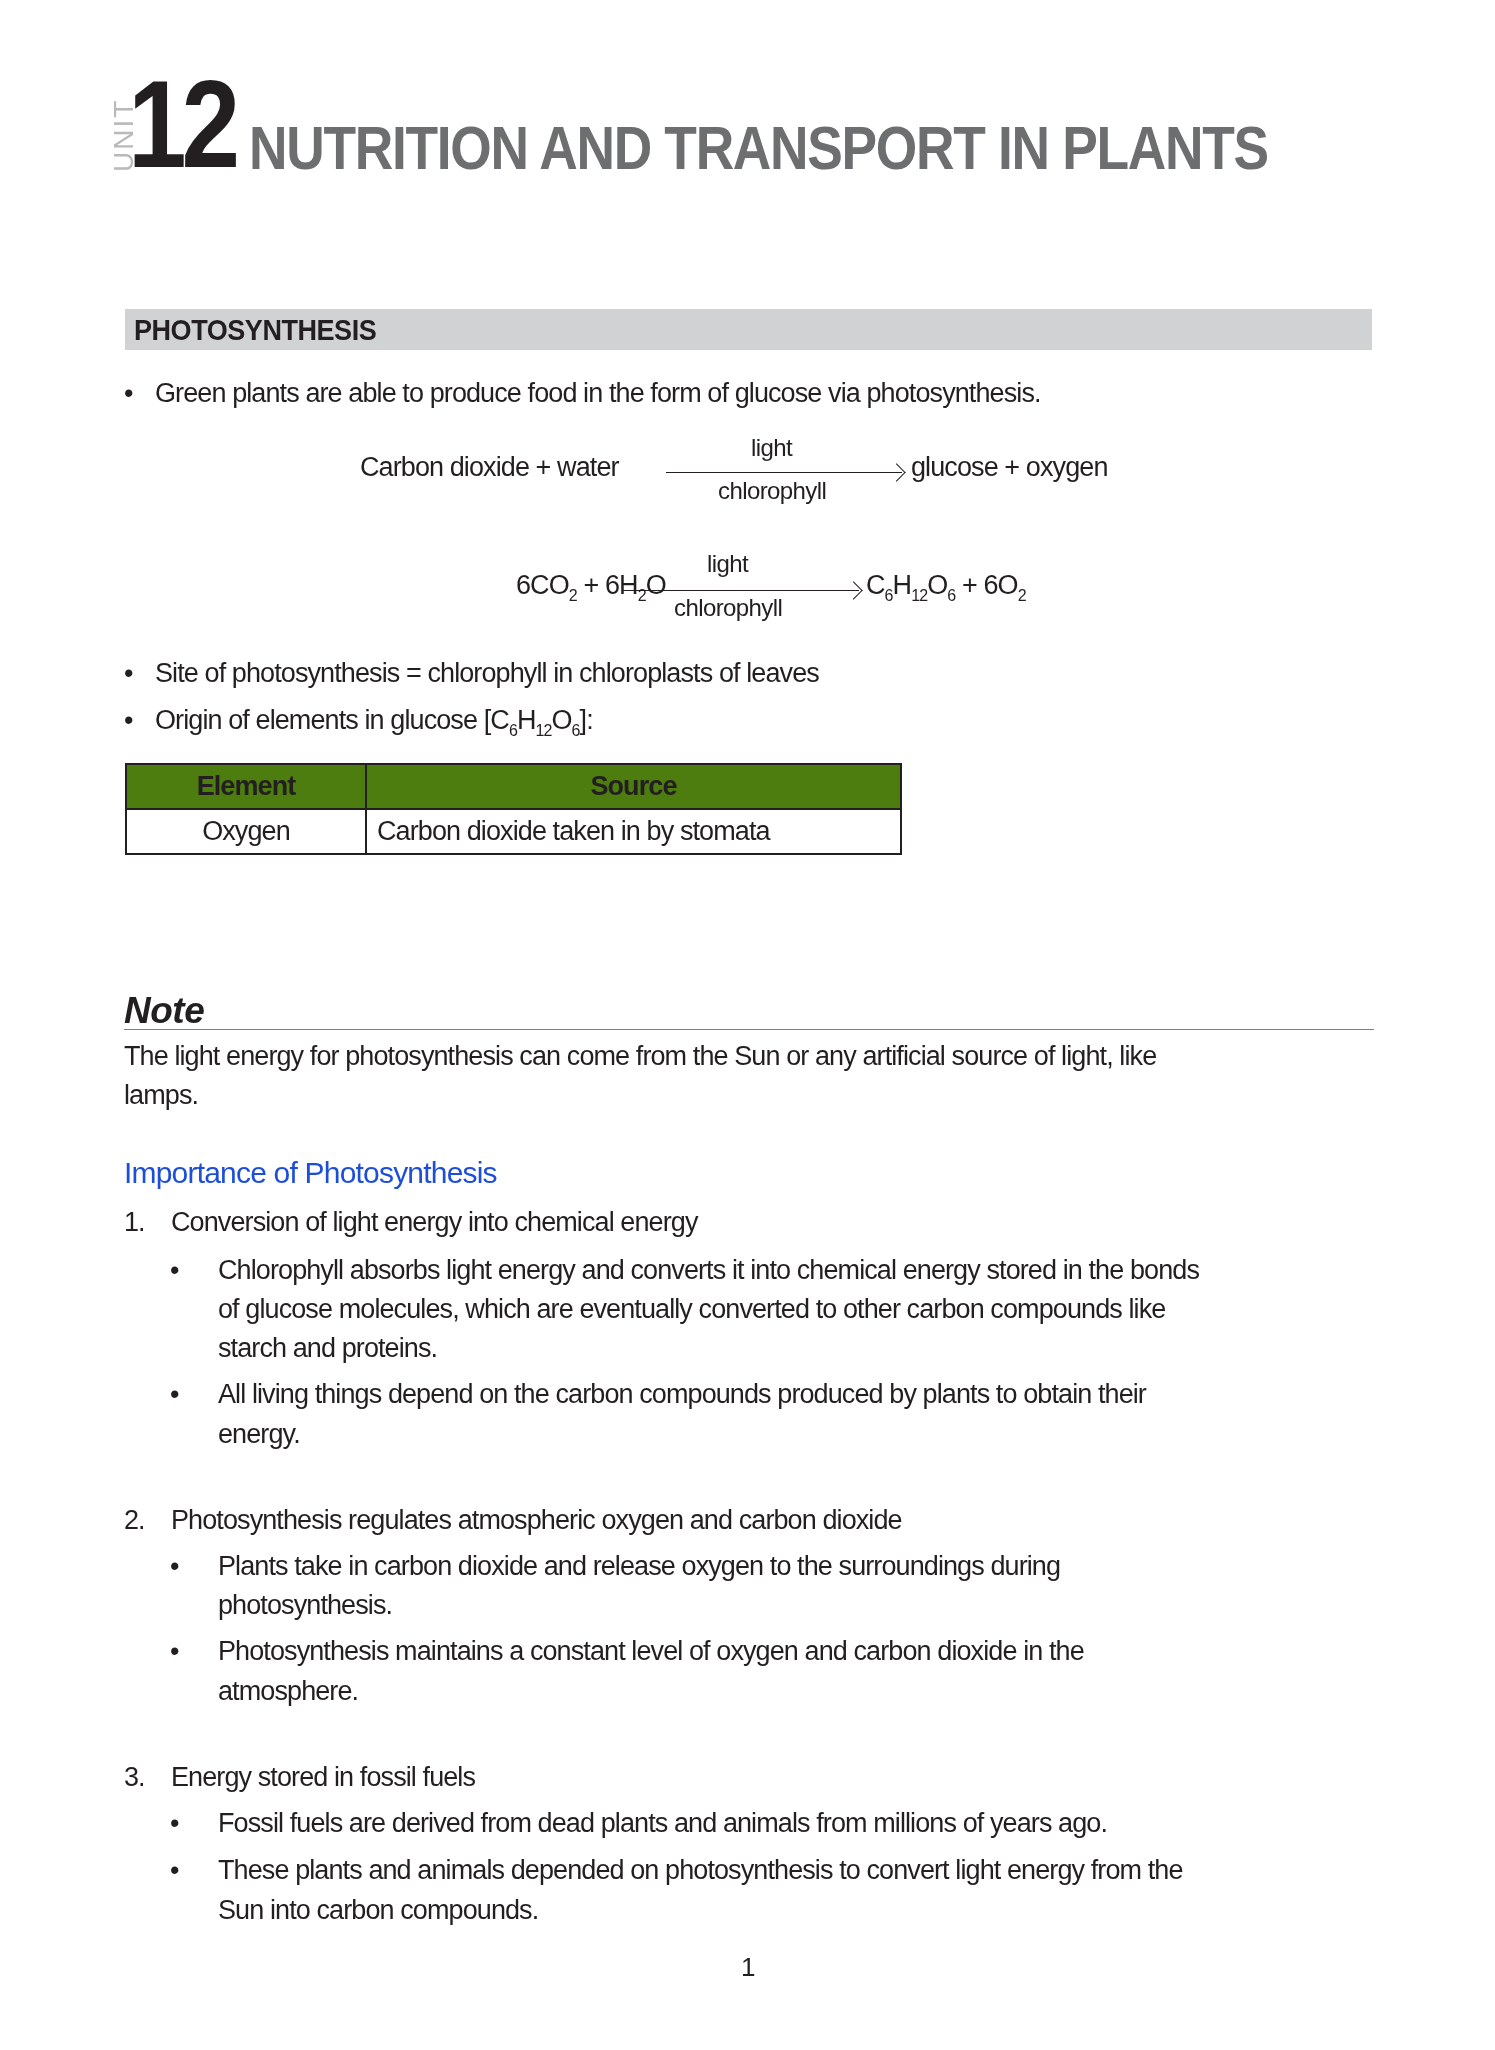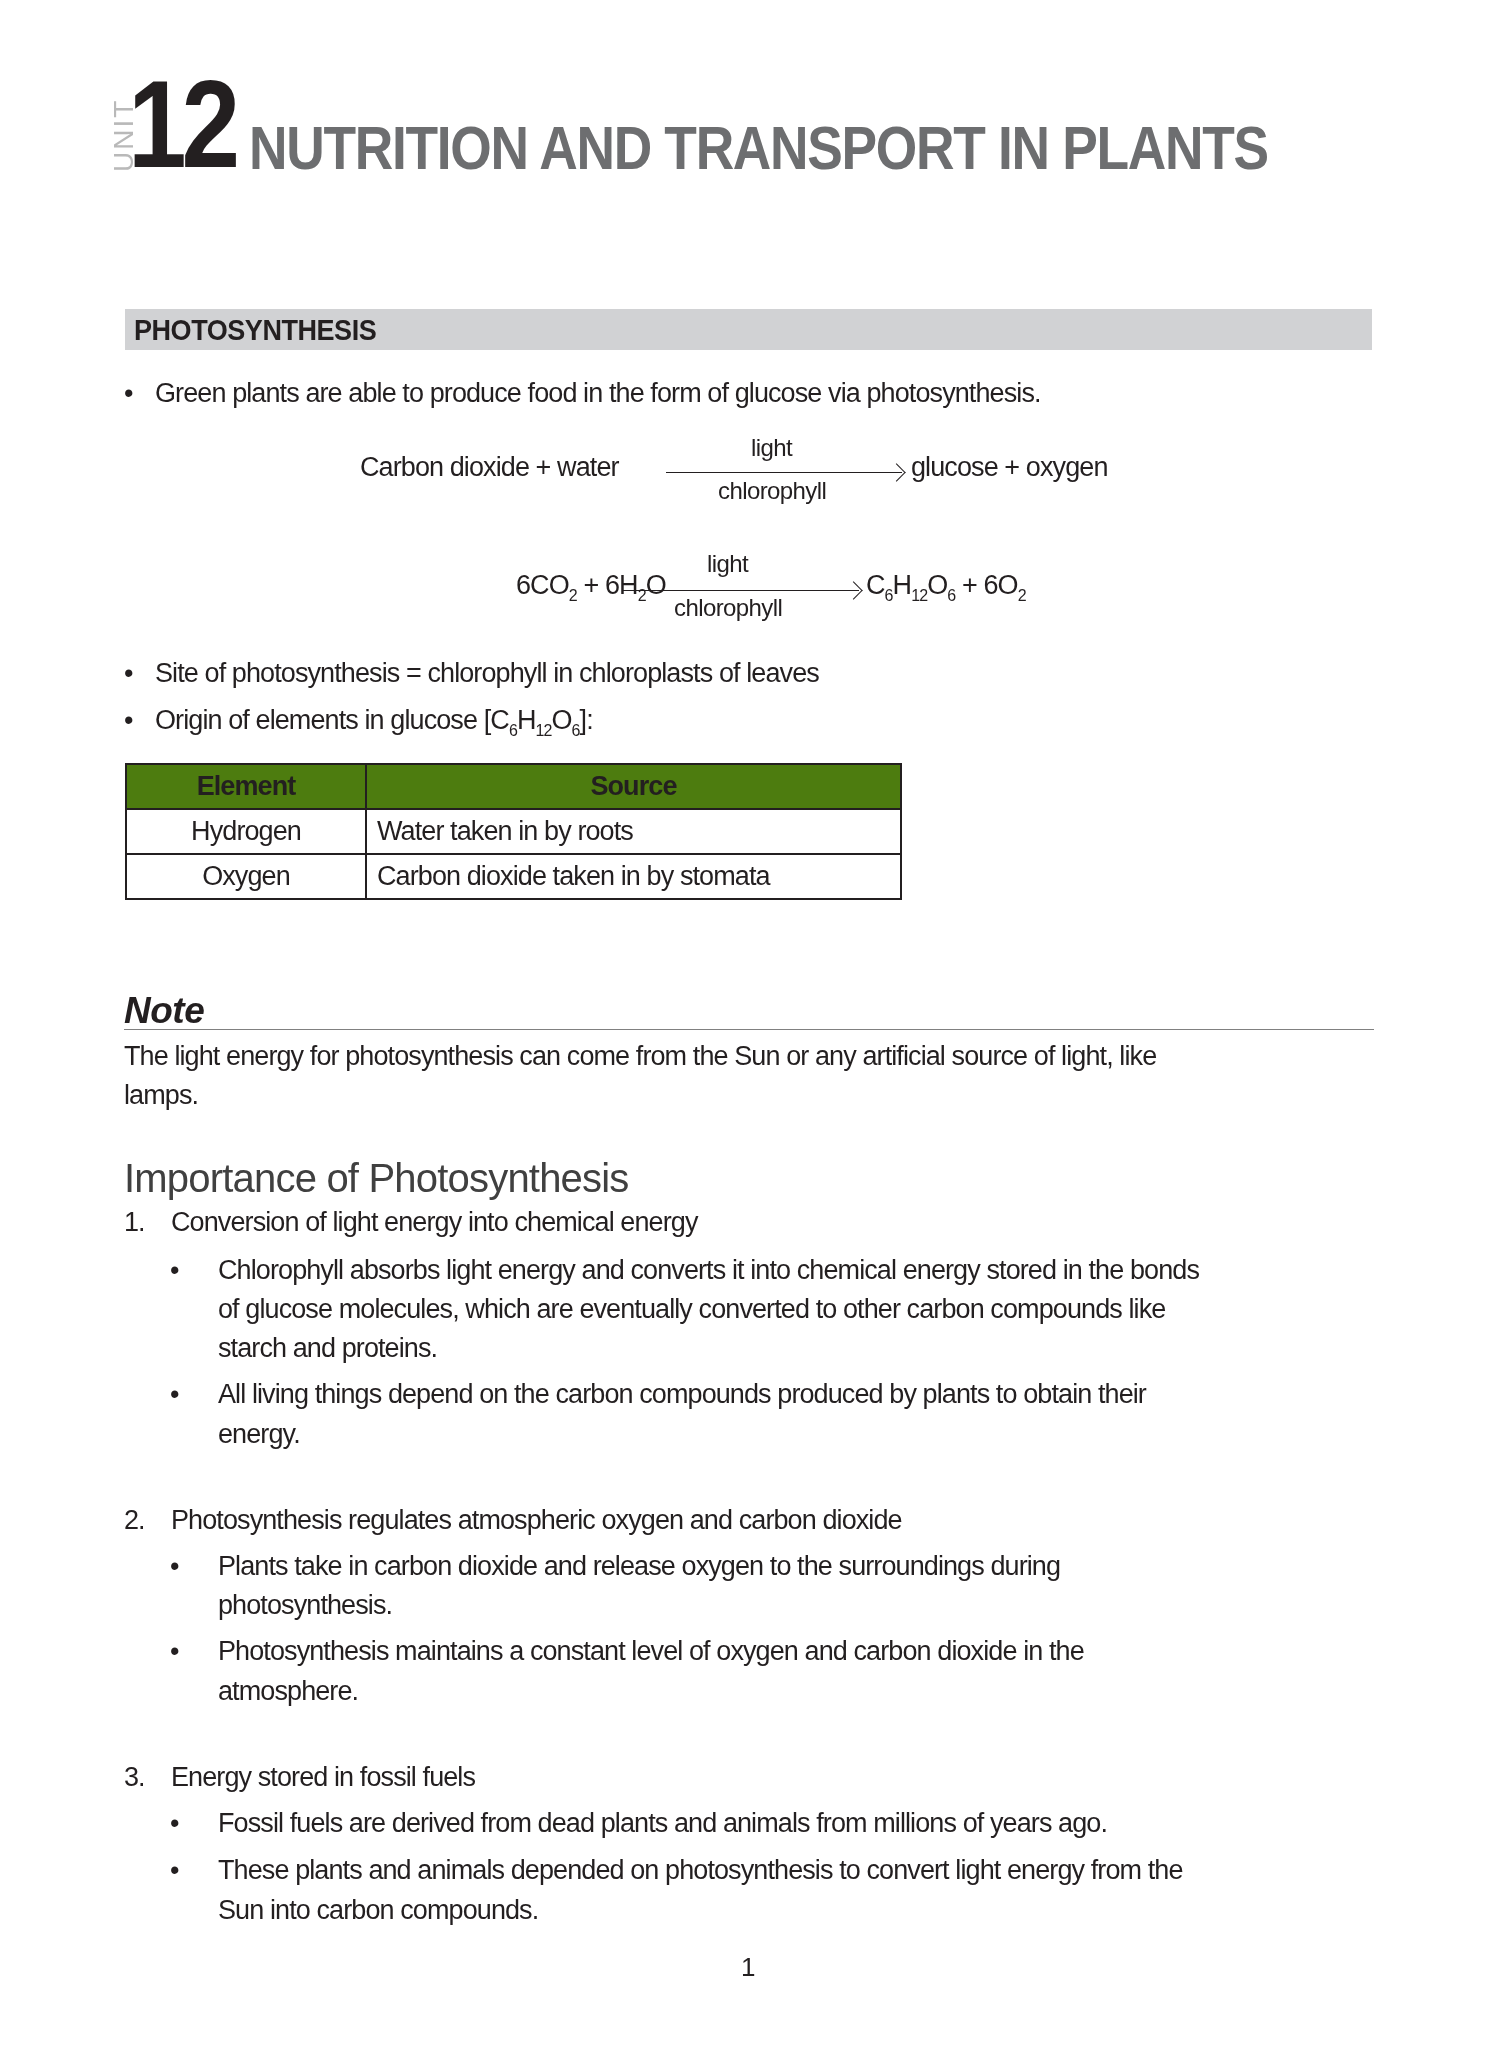--- a/index.html
+++ b/index.html
@@ -23,21 +23,21 @@
                 transform: rotate(45deg); }
   .small { font-size: 24px; letter-spacing: -0.6px; }
   sub { font-size: 16px; vertical-align: -7px; line-height: 0; }
   table.src { position: absolute; left: 125px; top: 763px; width: 777px; border-collapse: collapse; }
   table.src td, table.src th { border: 2px solid #231f20; height: 43px; padding: 0 10px; font-size: 27px; letter-spacing: -0.9px; }
   table.src th { background: #4d7c0f; font-weight: bold; text-align: center; }
   table.src td.el { text-align: center; width: 218px; }
   table.src td.srcv { text-align: left; }
   .note-title { left: 124px; top: 990px; font-size: 37px; font-style: italic; font-weight: bold; color: #231f20; letter-spacing: -0.5px; }
   .note-rule { position: absolute; left: 124px; top: 1029px; width: 1250px; height: 0; border-top: 1.5px solid #808080; }
-  .subhead { left: 124px; top: 1156px; font-size: 40px; font-weight: normal; letter-spacing: -0.8px; color: #404040; text-align: center; }
+  .subhead { left: 124px; top: 1156px; font-size: 30px; font-weight: normal; letter-spacing: -0.8px; color: #1d4ed8; text-align: center; }
   .page-num { left: 741px; top: 1952px; font-size: 26px; }
 </style>
 </head>
 <body>
 
 <div class="abs unit-label">UNIT</div>
 <div class="abs unit-num">12</div>
 <div class="abs unit-title">NUTRITION AND TRANSPORT IN PLANTS</div>
 
 <div class="abs section-bar"></div>
@@ -71,24 +71,20 @@
 
 <table class="src">
   <thead>
     <tr>
       <th>Element</th>
       <th>Source</th>
     </tr>
   </thead>
   <tbody>
     <tr>
-      <td class="el">Hydrogen</td>
-      <td class="srcv">Water taken in by roots</td>
-    </tr>
-    <tr>
       <td class="el">Oxygen</td>
       <td class="srcv">Carbon dioxide taken in by stomata</td>
     </tr>
   </tbody>
 </table>
 
 <div class="abs note-title">Note</div>
 <div class="note-rule"></div>
 <div class="abs body-text" style="left:124px; top:1037px;">The light energy for photosynthesis can come from the Sun or any artificial source of light, like</div>
 <div class="abs body-text" style="left:124px; top:1076px;">lamps.</div>

